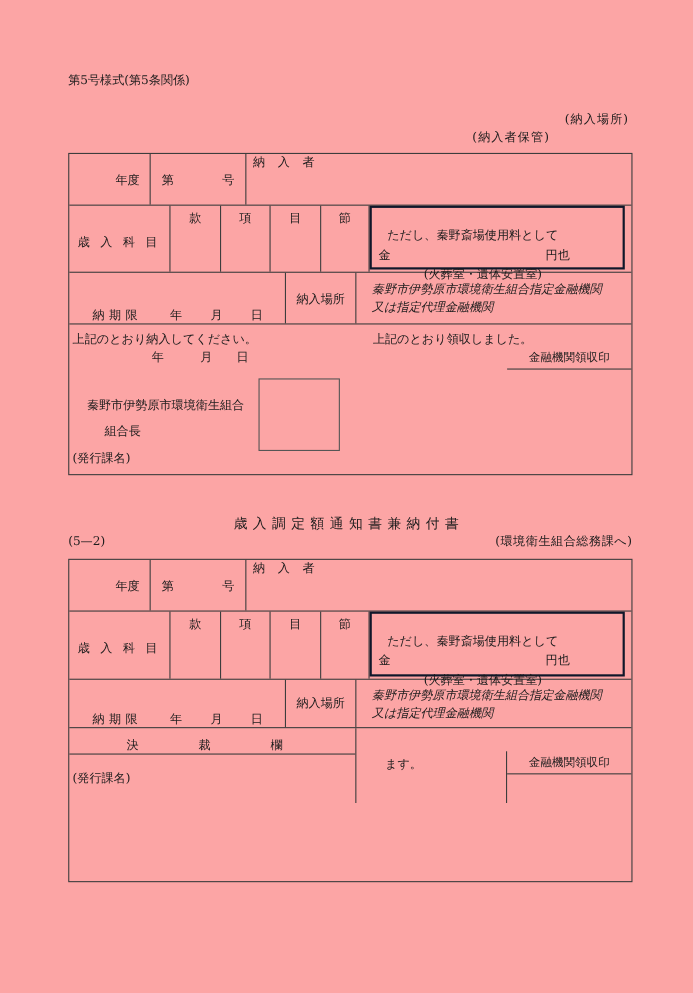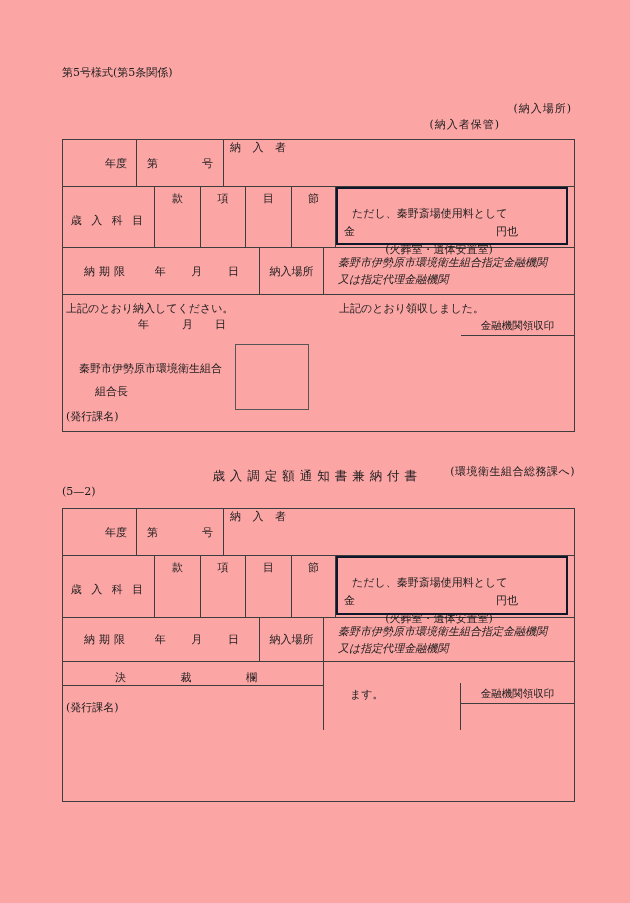--- a/index.html
+++ b/index.html
@@ -18,21 +18,21 @@
   .abs { position: absolute; }
 
   
   .form-number { left: 62px; top: 65px; line-height: 15px; }
   .doc-title { left: 0; width: 630px; text-align: center; font-size: 12.5px; letter-spacing: 1.5px; line-height: 15px; }
   .title1 { top: 101px; }
   .title2 { top: 468px; letter-spacing: 0.5px; }
   .acct-note  { top: 101px; right: 58px; letter-spacing: 1px; line-height: 15px; }
   .keep-note  { top: 117px; right: 130px; letter-spacing: 1px; line-height: 15px; }
   .code-note  { top: 484px; left: 62px; line-height: 15px; }
-  .dest-note  { top: 464px; right: 55px; letter-spacing: 0.5px; line-height: 15px; }
+  .dest-note  { top: 484px; right: 55px; letter-spacing: 0.5px; line-height: 15px; }
 
   
   .ftable {
     position: absolute;
     left: 62px;
     width: 513px;
     border: 1px solid #3d3d3d;
     background: transparent;
   }
   .ftable1 { top: 139px; height: 293px; }
@@ -62,21 +62,21 @@
     border: 2px solid #0f172a;
     padding-top: 16px; line-height: 18px;
   }
   .note-l1 { padding-left: 14px; }
   .note-l2 { display: flex; justify-content: space-between; padding: 0 48px 0 6px; }
   .note-l3 { text-align: center; padding-right: 26px; }
 
   
   .r3 { height: 47px; }
   .ftable2 .r3 { height: 44px; }
-  .c-deadline { width: 196px; display: flex; align-items: center; justify-content: space-between; padding: 0 20px 0 21px; }
+  .c-deadline { width: 196px; display: flex; align-items: flex-end; justify-content: space-between; padding: 0 20px 0 21px; }
   .c-deadline .dl-label { letter-spacing: 4px; }
   .c-place { width: 64px; display: flex; align-items: center; justify-content: center; }
   .c-bank  { flex: 1; display: flex; flex-direction: column; justify-content: center; padding-left: 14px; line-height: 17px; font-style: italic; }
 
   
   .r4 { flex: 1; }
   .c-bottom-left  { width: 260px; position: relative; }
   .c-bottom-right { flex: 1; position: relative; }
 
   .t1-instruction { left: 3px;  top: 7px;   line-height: 14px; }

